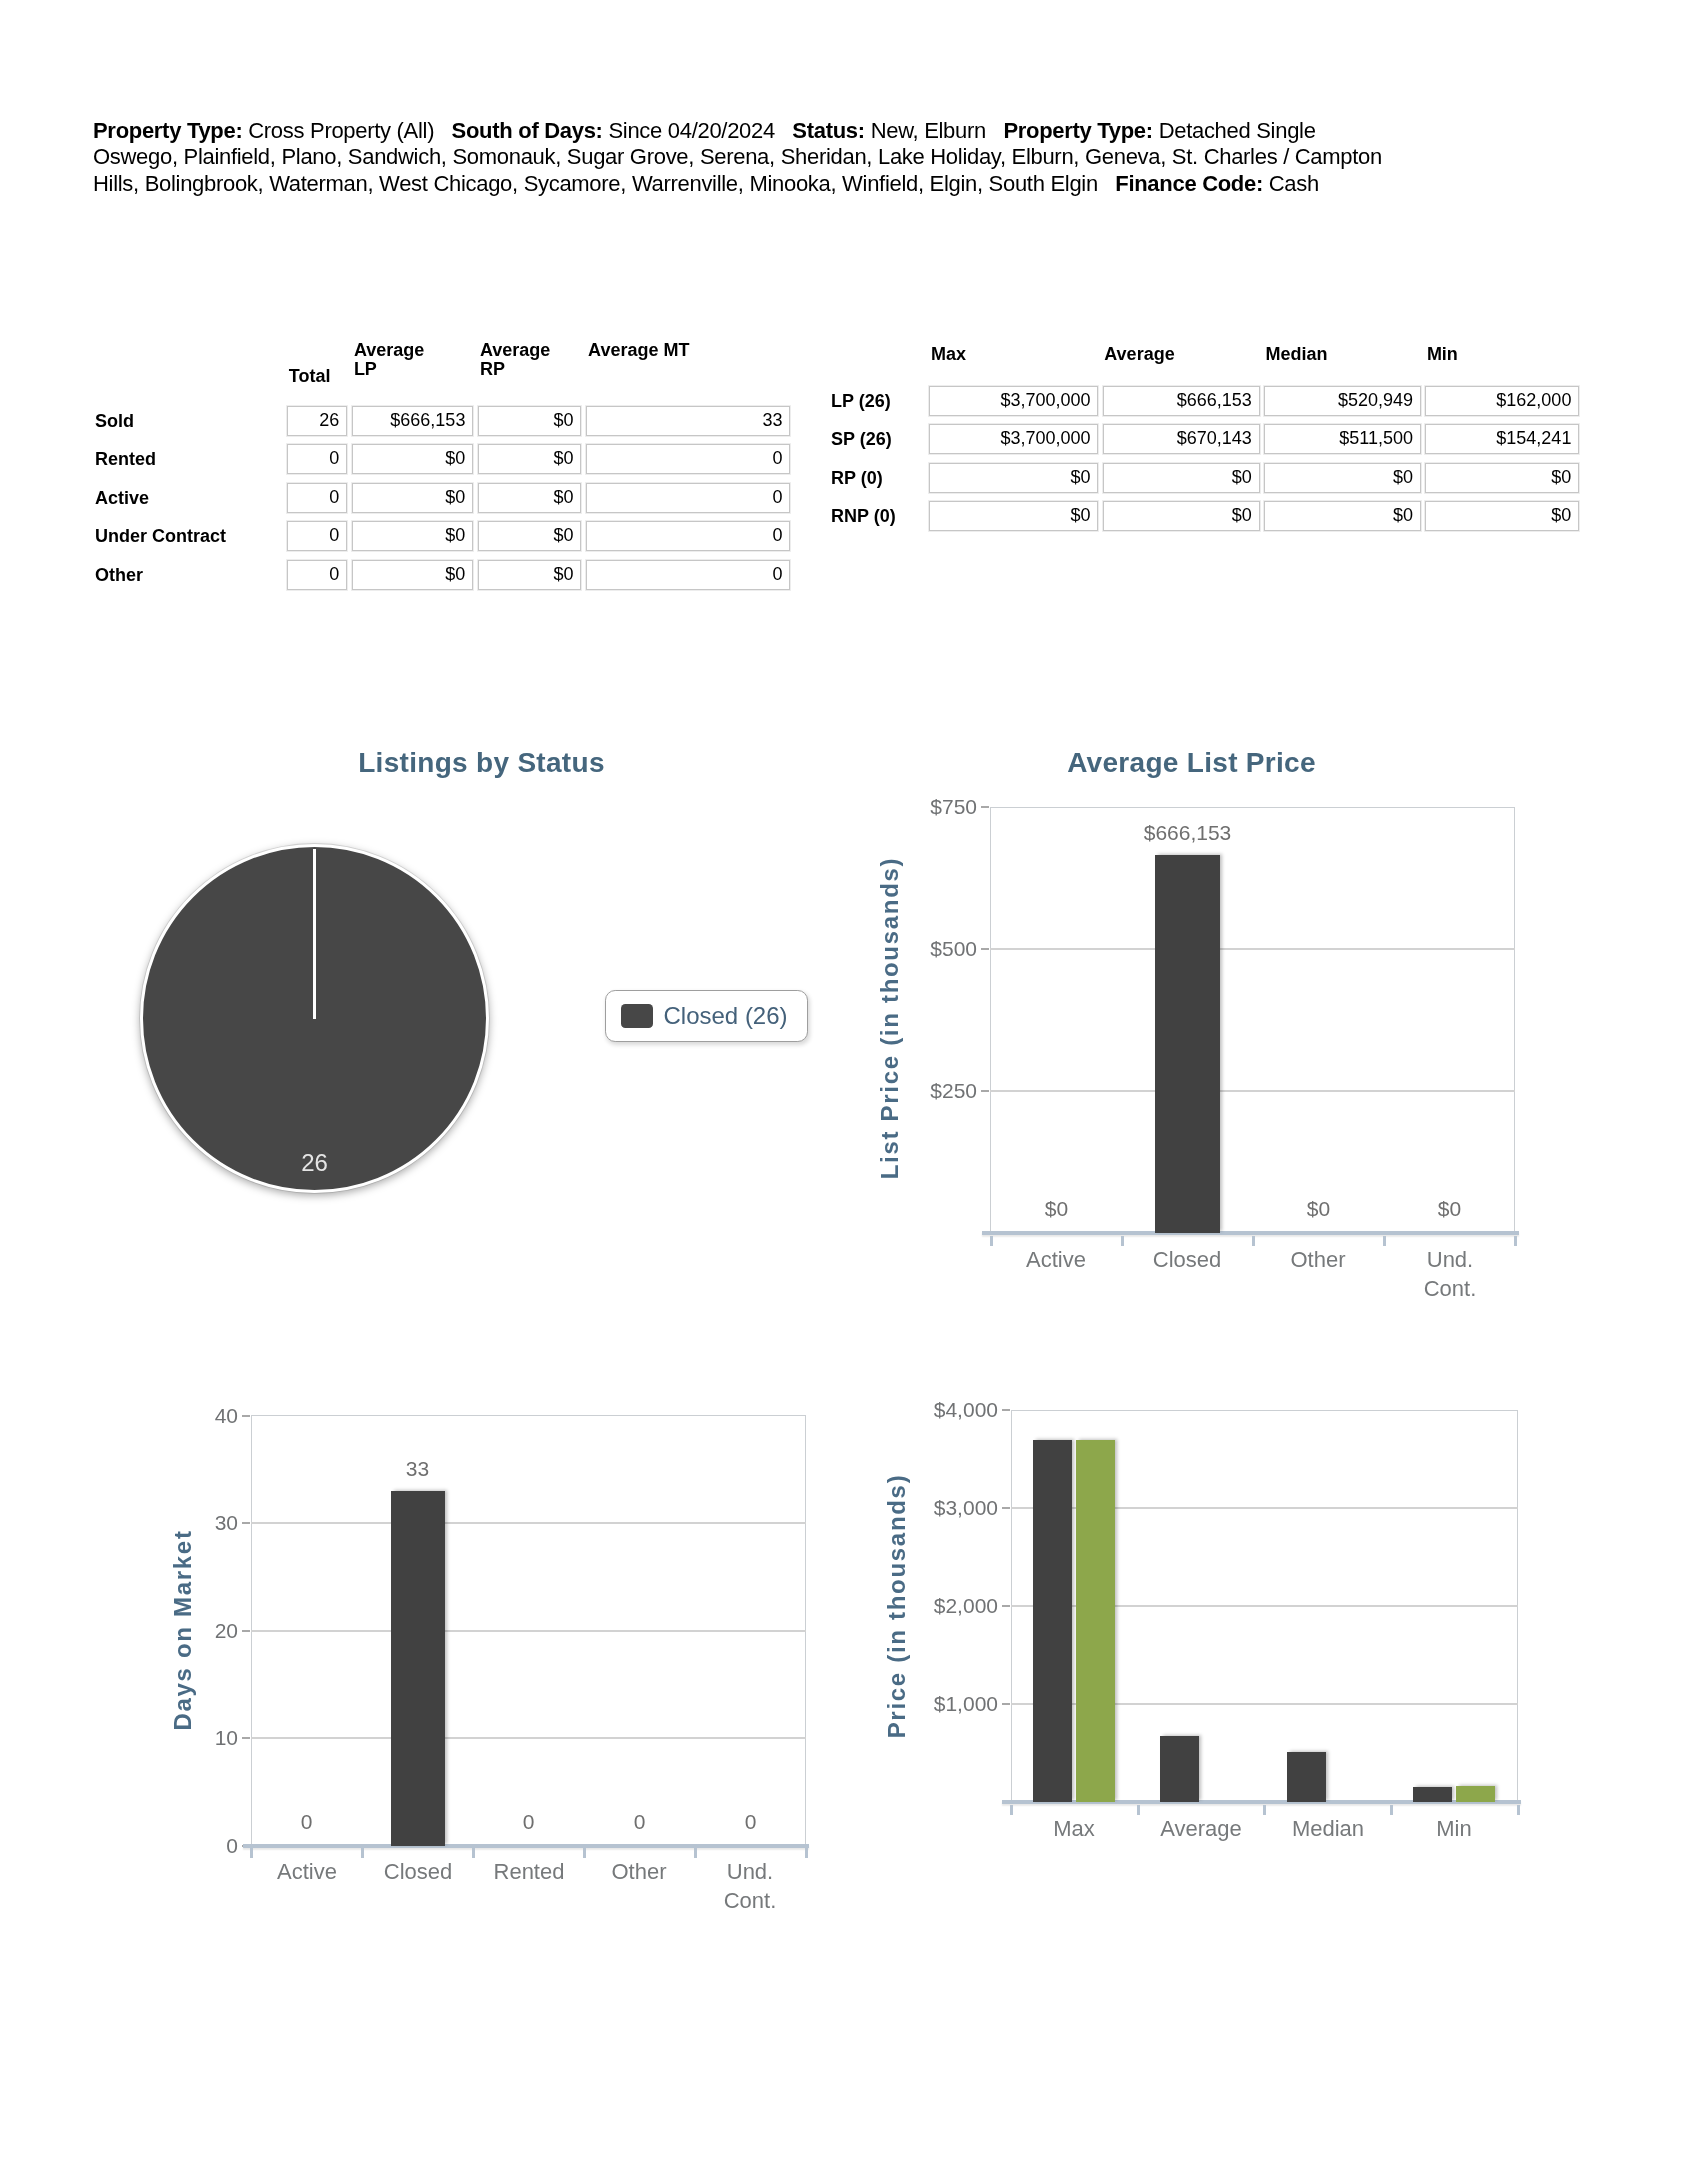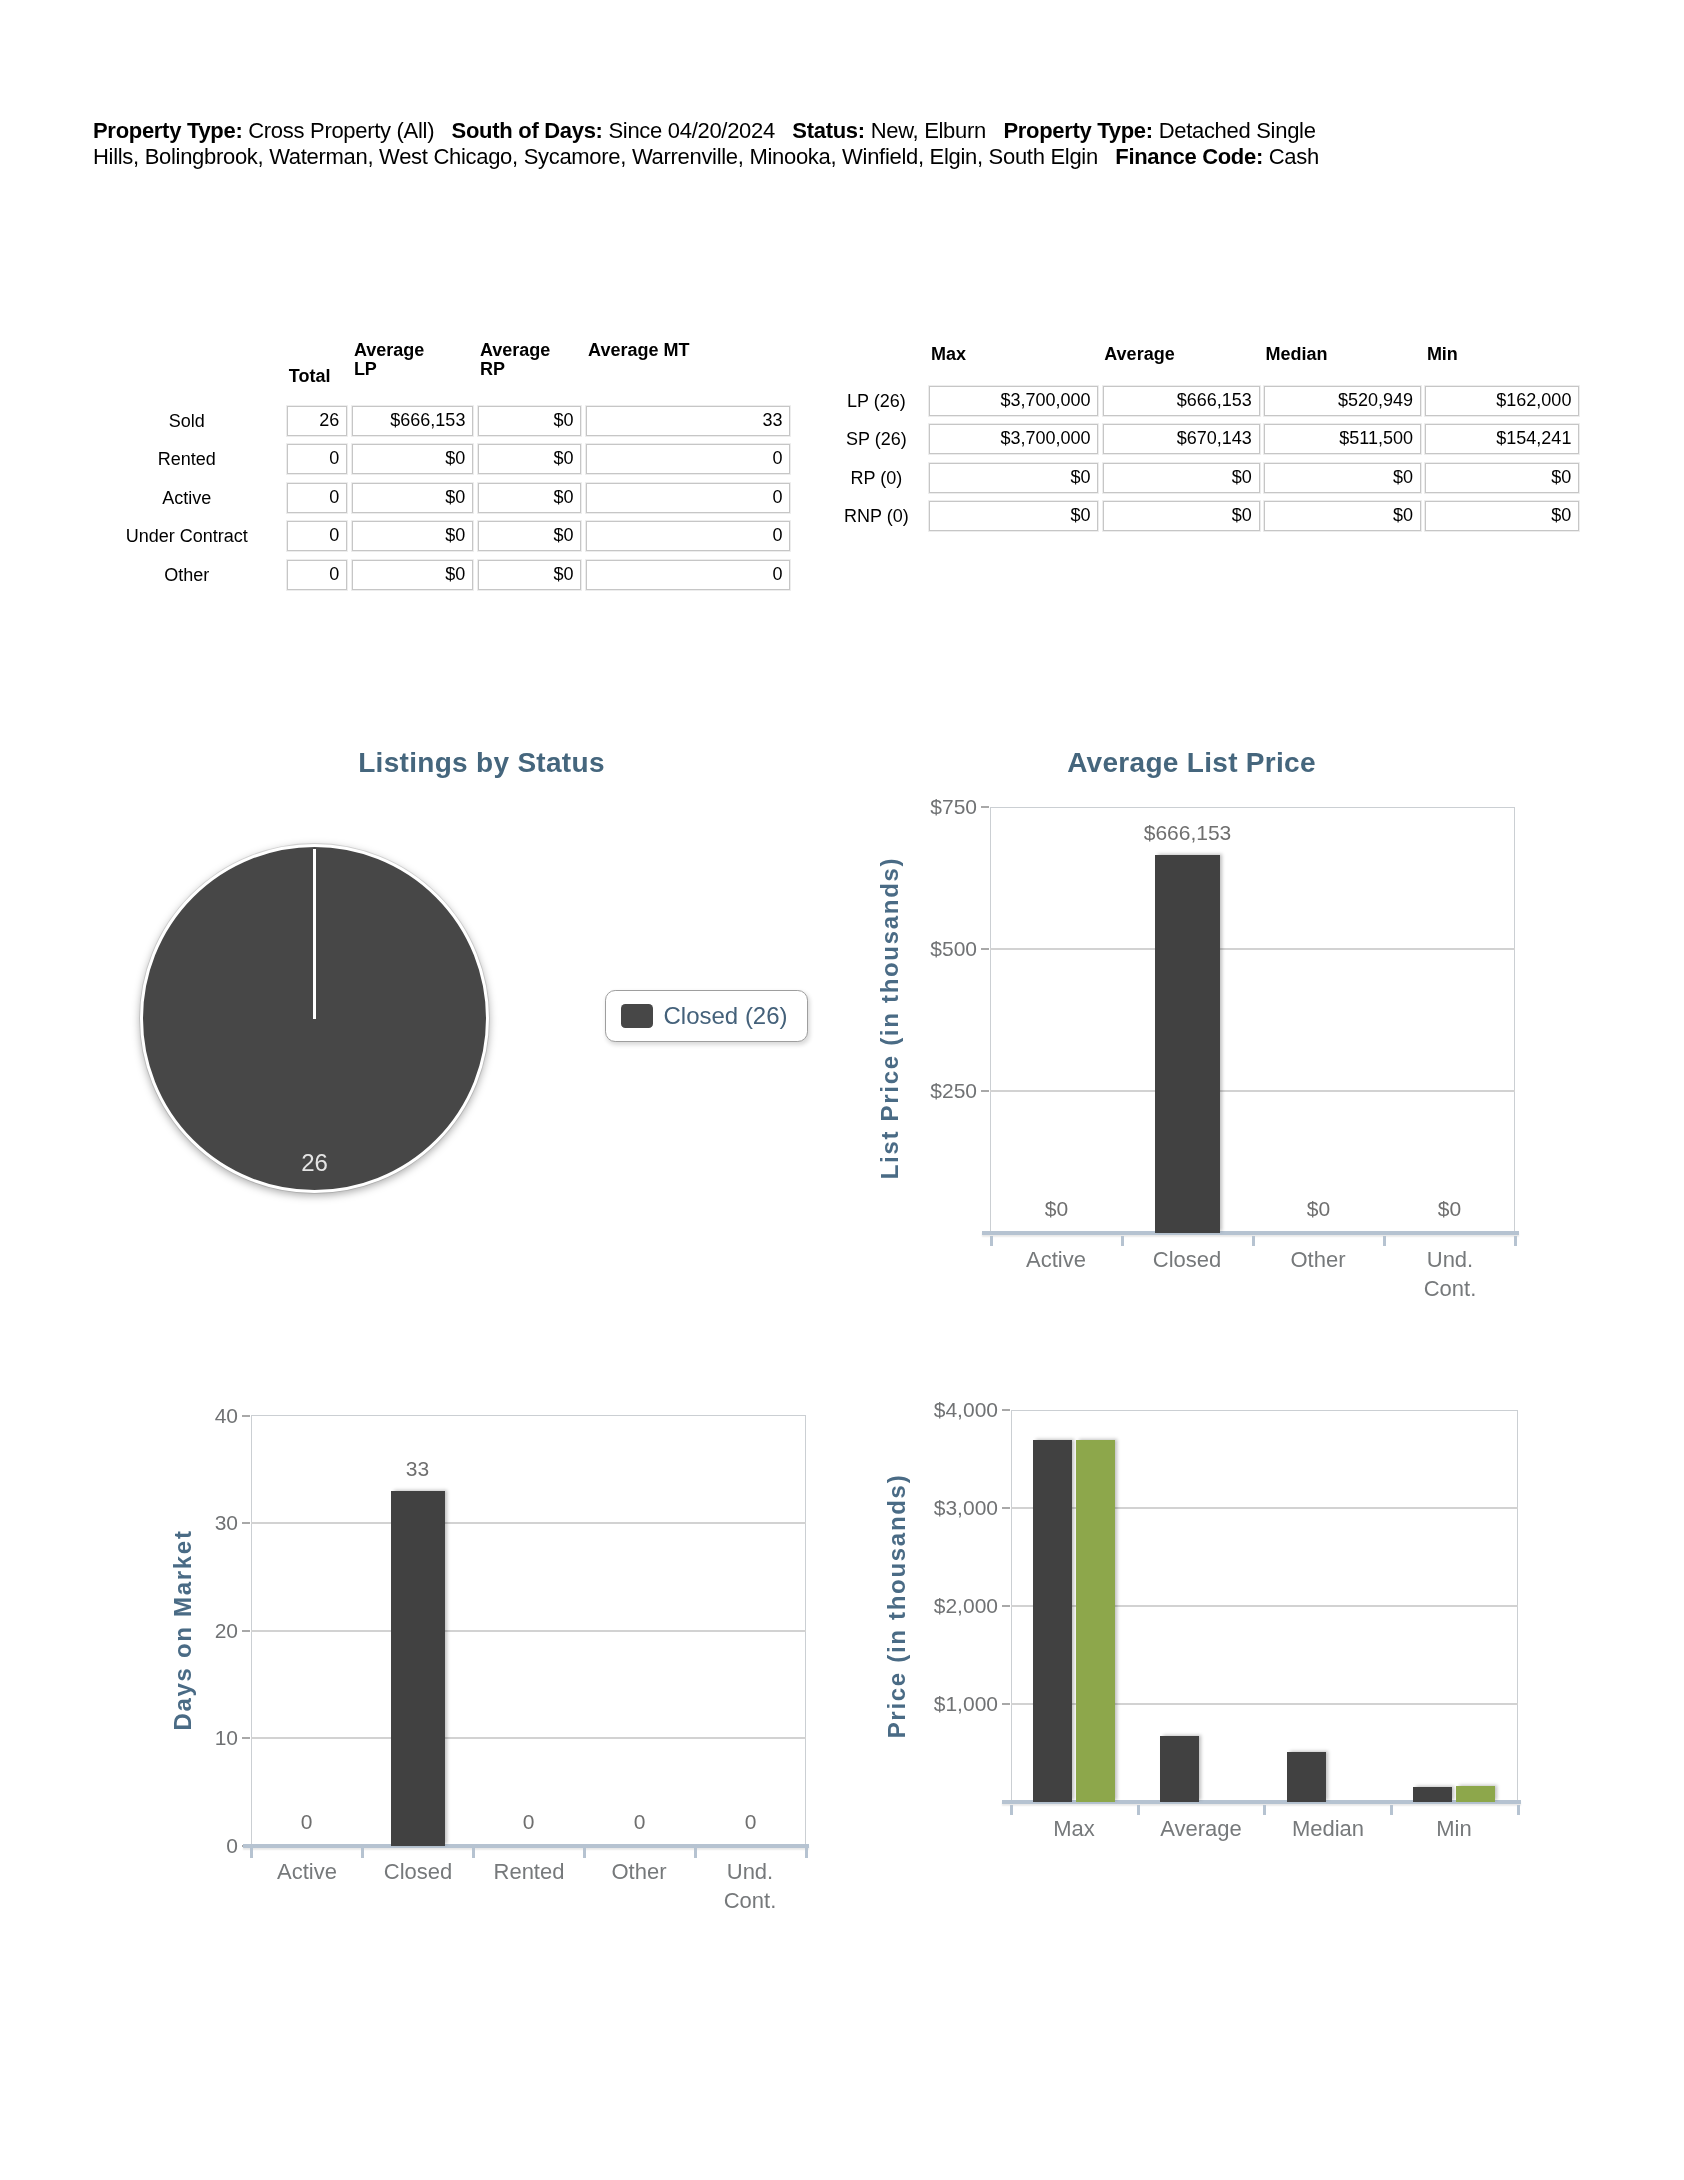--- a/index.html
+++ b/index.html
@@ -11,21 +11,21 @@
   .hline{white-space:pre;}
   .hline .b{font-weight:bold;}
 
   
   .dgrid{position:absolute;display:grid;font-size:18px;}
   #t1{left:95px;top:339px;grid-template-columns:187px 60px 121px 103px 204px;grid-template-rows:58px repeat(5,30px);column-gap:5.1px;row-gap:8.5px;}
   #t2{left:831px;top:343px;grid-template-columns:94px 169px 157px 157px 154px;grid-template-rows:34px repeat(4,30px);column-gap:4.3px;row-gap:8.5px;}
   .corner{}
   .th{font-weight:bold;white-space:pre-line;line-height:19.6px;padding-top:1.7px;padding-left:1.7px;}
   .th.hb{align-self:end;padding-bottom:10.2px;}
-  .rowlab{font-weight:normal;text-align:center;line-height:30px;padding-right:3.4px;white-space:nowrap;}
+  .rowlab{font-weight:bold;text-align:left;line-height:30px;padding-right:3.4px;white-space:nowrap;}
   .cell{border:1.7px solid #c6c6c6;box-shadow:0 0 0 0.9px #ebebeb;background:#fff;text-align:right;padding-right:6.8px;line-height:26.4px;box-sizing:border-box;}
 
   
   .chart{position:absolute;}
   #pieC{left:51px;top:733px;width:767px;height:579px;}
   #alp{left:809px;top:733px;width:852px;height:596px;}
   #adm{left:51px;top:1337px;width:767px;height:681px;}
   #lps{left:809px;top:1337px;width:860px;height:681px;}
 
   .ctitle{position:absolute;text-align:center;font-size:28px;font-weight:600;color:#45667d;letter-spacing:0.3px;}
@@ -62,20 +62,21 @@
   #lpsLegend{position:absolute;left:211px;top:516px;width:339px;height:63px;background:#fff;border:1.7px solid #9e9e9e;border-radius:13.6px;box-shadow:1.7px 2.6px 4.3px rgba(0,0,0,0.15);display:flex;align-items:center;gap:11px;padding-left:17px;box-sizing:border-box;}
   #lpsLegend .swatch{width:34px;height:27px;border-radius:5.1px;}
 </style>
 </head>
 <body>
 
 <div id="page">
 
   <div id="hdr">
       <div class="hline"><span class="b">Property Type: </span><span>Cross Property (All)   </span><span class="b">South of Days: </span><span>Since 04/20/2024   </span><span class="b">Status: </span><span>New, Elburn   </span><span class="b">Property Type: </span><span>Detached Single</span></div>
+      <div class="hline"><span>Oswego, Plainfield, Plano, Sandwich, Somonauk, Sugar Grove, Serena, Sheridan, Lake Holiday, Elburn, Geneva, St. Charles / Campton</span></div>
       <div class="hline"><span>Hills, Bolingbrook, Waterman, West Chicago, Sycamore, Warrenville, Minooka, Winfield, Elgin, South Elgin   </span><span class="b">Finance Code: </span><span>Cash</span></div>
     </div>
 
   <div id="t1" class="dgrid">
       <div class="corner"></div>
       <div class="th hb">Total</div>
       <div class="th">Average
 LP</div>
       <div class="th">Average
 RP</div>

